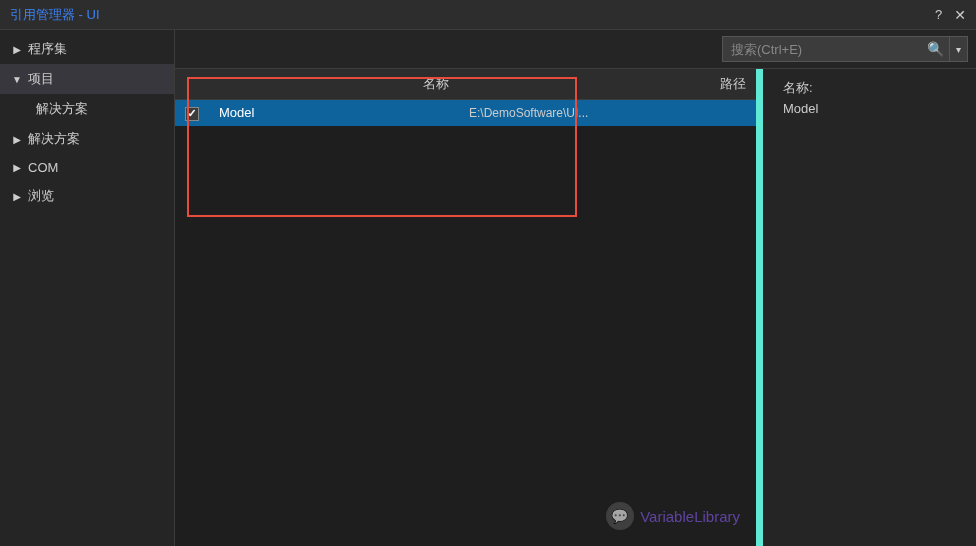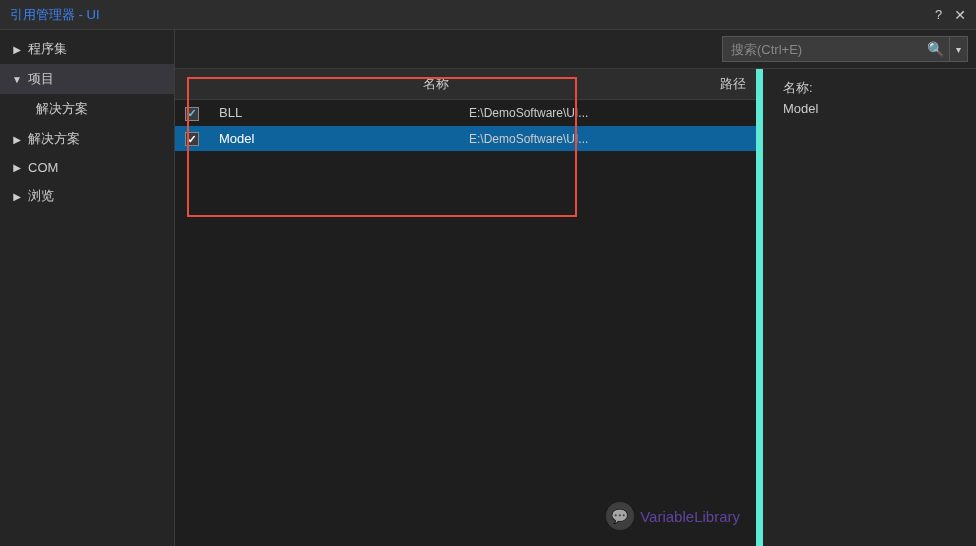--- a/index.html
+++ b/index.html
@@ -339,29 +339,20 @@
 
         <table class="ref-table">
           <thead>
             <tr>
               <th class="checkbox-cell"></th>
               <th class="col-name">名称</th>
               <th>路径</th>
             </tr>
           </thead>
           <tbody>
-            <tr>
-              <td class="checkbox-cell">
-                <span class="checkbox-icon checked"></span>
-              </td>
-              <td>BLL</td>
-              <td>
-                <span class="path-text">E:\DemoSoftware\UI...</span>
-              </td>
-            </tr>
             <tr class="selected">
               <td class="checkbox-cell">
                 <span class="checkbox-icon checked-white"></span>
               </td>
               <td>Model</td>
               <td>
                 <span class="path-text">E:\DemoSoftware\UI...</span>
               </td>
             </tr>
           </tbody>

